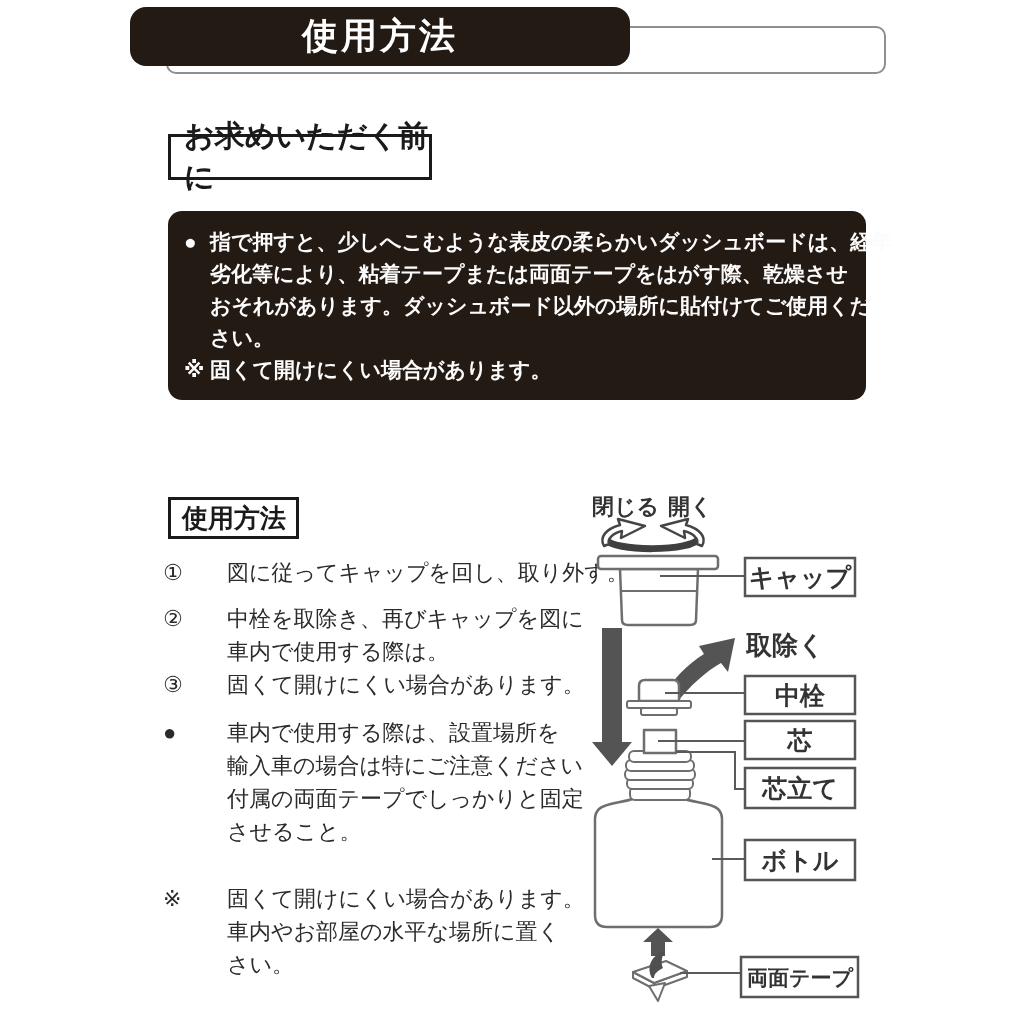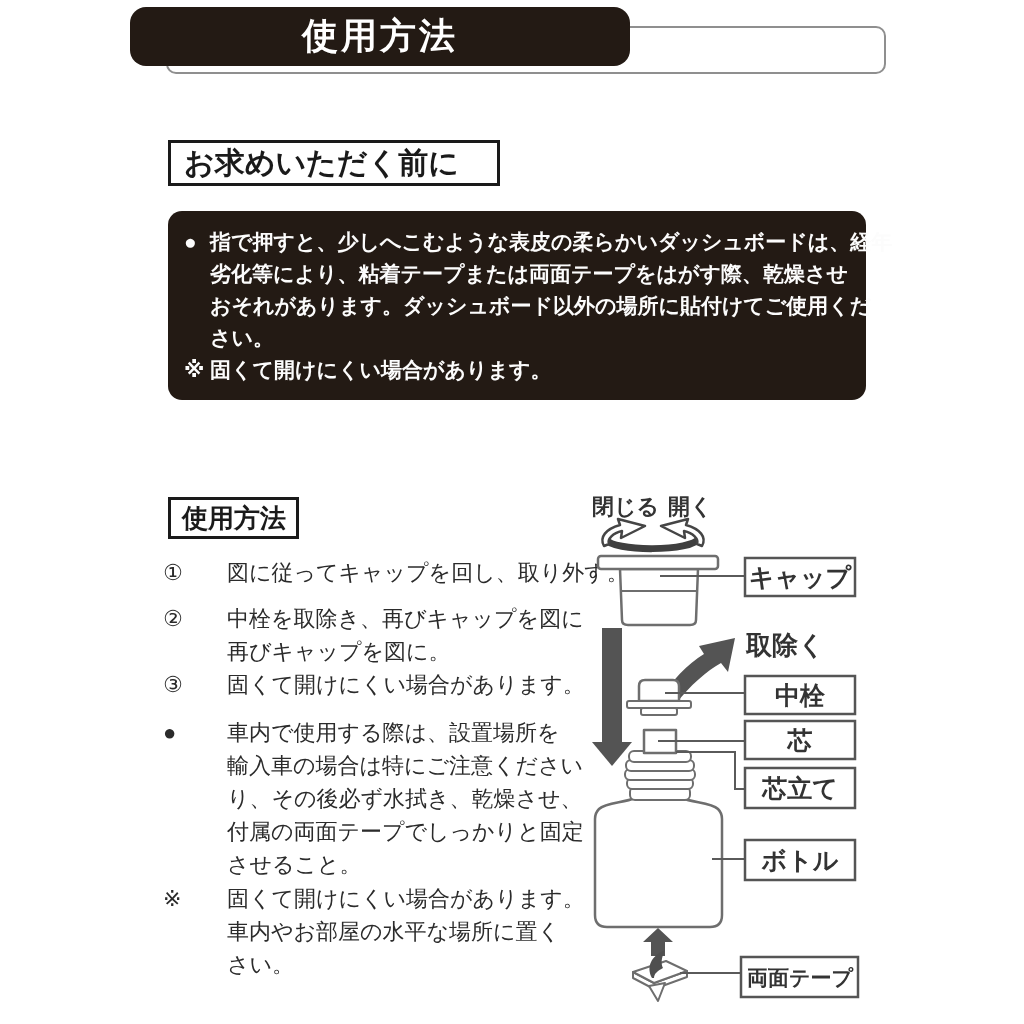--- a/index.html
+++ b/index.html
@@ -22,21 +22,21 @@
   }
   .banner-black span{
     color:#fff;font-size:36px;font-weight:bold;letter-spacing:3px;
   }
 
   
   .heading-box{
     border:3px solid #1a1a1a;background:#fff;box-sizing:border-box;
     display:flex;align-items:center;color:#1a1a1a;font-weight:bold;
   }
-  .heading-1{left:168px;top:140px;width:332px;height:46px;font-size:30px;padding-left:13px;}
+  .heading-1{left:168px;top:134px;width:264px;height:46px;font-size:30px;padding-left:13px;}
   .heading-2{left:168px;top:497px;width:131px;height:42px;font-size:26px;padding-left:11px;}
 
   
   .warning-box{
     left:168px;top:211px;width:698px;height:189px;box-sizing:border-box;
     background:#231a14;border-radius:14px;color:#fcfcfc;
     padding:15px 12px 0 16px;font-size:21px;font-weight:bold;
   }
   .w-item{display:flex;}
   .w-marker{width:26px;flex:0 0 26px;line-height:32px;}
@@ -100,35 +100,34 @@
 <div class="abs step s1">
   <div class="marker">①</div>
   <div class="lines">
     <div>図に従ってキャップを回し、取り外す。</div>
   </div>
 </div>
 <div class="abs step s2">
   <div class="marker">②</div>
   <div class="lines">
     <div>中栓を取除き、再びキャップを図に</div>
-    <div>再びキャップを図に。</div>
+    <div>車内で使用する際は。</div>
   </div>
 </div>
 <div class="abs step s3">
   <div class="marker">③</div>
   <div class="lines">
     <div>固くて開けにくい場合があります。</div>
   </div>
 </div>
 <div class="abs step s4">
   <div class="marker">●</div>
   <div class="lines">
     <div>車内で使用する際は、設置場所を</div>
     <div>輸入車の場合は特にご注意ください</div>
-    <div>り、その後必ず水拭き、乾燥させ、</div>
     <div>付属の両面テープでしっかりと固定</div>
     <div>させること。</div>
   </div>
 </div>
 <div class="abs step s5">
   <div class="marker">※</div>
   <div class="lines">
     <div>固くて開けにくい場合があります。</div>
     <div>車内やお部屋の水平な場所に置く</div>
     <div>さい。</div>

